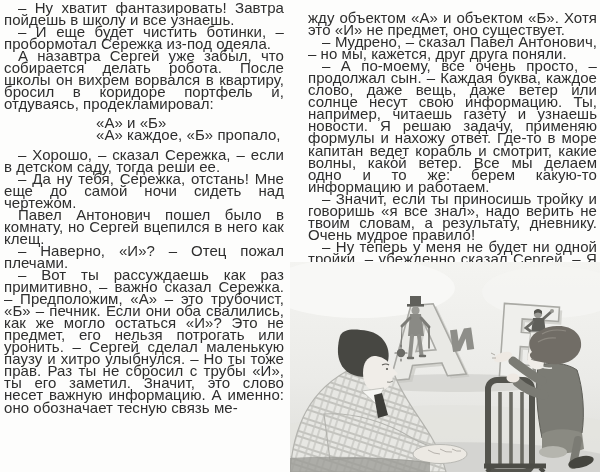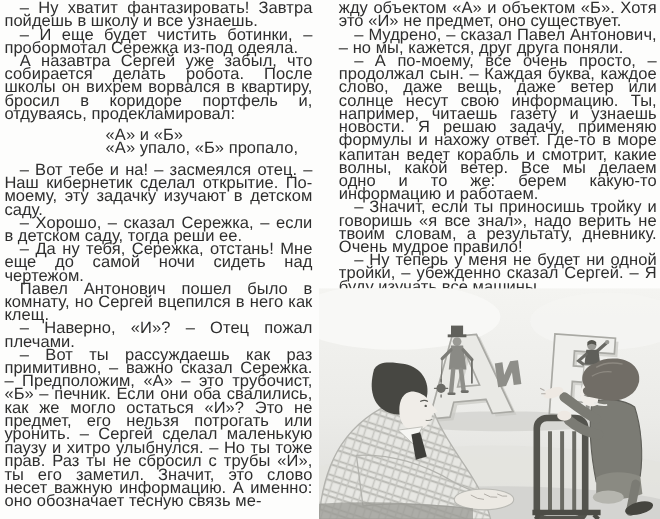--- a/index.html
+++ b/index.html
@@ -8,43 +8,42 @@
     background:#fdfdfc;color:#2e2e2e;
     font-family:"Liberation Sans","DejaVu Sans",sans-serif;
   }
   .page{position:absolute;inset:0;}
   .column{
     position:absolute;top:2px;
     font-size:15px;line-height:12.05px;
     text-align:justify;letter-spacing:.05px;
   }
   .column-left{left:4px;width:280px;}
-  .column-right{left:308px;width:289px;}
+  .column-right{left:308px;width:289px;margin-top:10px;}
   .column p{margin:0;text-indent:14px;}
   .column p.no-indent{text-indent:0;}
   .verse{margin:7px 0 7px 92px;text-align:left;}
   .verse-line{white-space:nowrap;}
   .illustration{
     position:absolute;left:290px;top:262px;width:310px;height:210px;
   }
   .illustration svg{display:block;width:310px;height:210px;}
 </style>
 </head>
 <body>
 
 <div class="page">
   <div class="column column-left" lang="ru">
       <p>– Ну хватит фантазировать! Завтра пойдешь в школу и все узнаешь.</p>
       <p>– И еще будет чистить ботинки, – пробормотал Сережка из-под одеяла.</p>
       <p>А назавтра Сергей уже забыл, что собирается делать робота. После школы он вихрем ворвался в квартиру, бросил в коридоре портфель и, отдуваясь, продекламировал:</p>
       <div class="verse">
         <div class="verse-line">«А» и «Б»</div>
-        <div class="verse-line">«А» упало, «Б» пропало,</div>
+        <div class="verse-line">«А» каждое, «Б» пропало,</div>
       </div>
-      <p>– Вот тебе и на! – засмеялся отец. – Наш кибернетик сделал открытие. По-моему, эту задачку изучают в детском саду.</p>
       <p>– Хорошо, – сказал Сережка, – если в детском саду, тогда реши ее.</p>
       <p>– Да ну тебя, Сережка, отстань! Мне еще до самой ночи сидеть над чертежом.</p>
       <p>Павел Антонович пошел было в комнату, но Сергей вцепился в него как клещ.</p>
       <p>– Наверно, «И»? – Отец пожал плечами.</p>
       <p>– Вот ты рассуждаешь как раз примитивно, – важно сказал Сережка. – Предположим, «А» – это трубочист, «Б» – печник. Если они оба свалились, как же могло остаться «И»? Это не предмет, его нельзя потрогать или уронить. – Сергей сделал маленькую паузу и хитро улыбнулся. – Но ты тоже прав. Раз ты не сбросил с трубы «И», ты его заметил. Значит, это слово несет важную информацию. А именно: оно обозначает тесную связь ме-</p>
     </div>
   <div class="column column-right" lang="ru">
       <p class="no-indent">жду объектом «А» и объектом «Б». Хотя это «И» не предмет, оно существует.</p>
       <p>– Мудрено, – сказал Павел Антонович, – но мы, кажется, друг друга поняли.</p>
       <p>– А по-моему, все очень просто, – продолжал сын. – Каждая буква, каждое слово, даже вещь, даже ветер или солнце несут свою информацию. Ты, например, читаешь газету и узнаешь новости. Я решаю задачу, применяю формулы и нахожу ответ. Где-то в море капитан ведет корабль и смотрит, какие волны, какой ветер. Все мы делаем одно и то же: берем какую-то информацию и работаем.</p>

